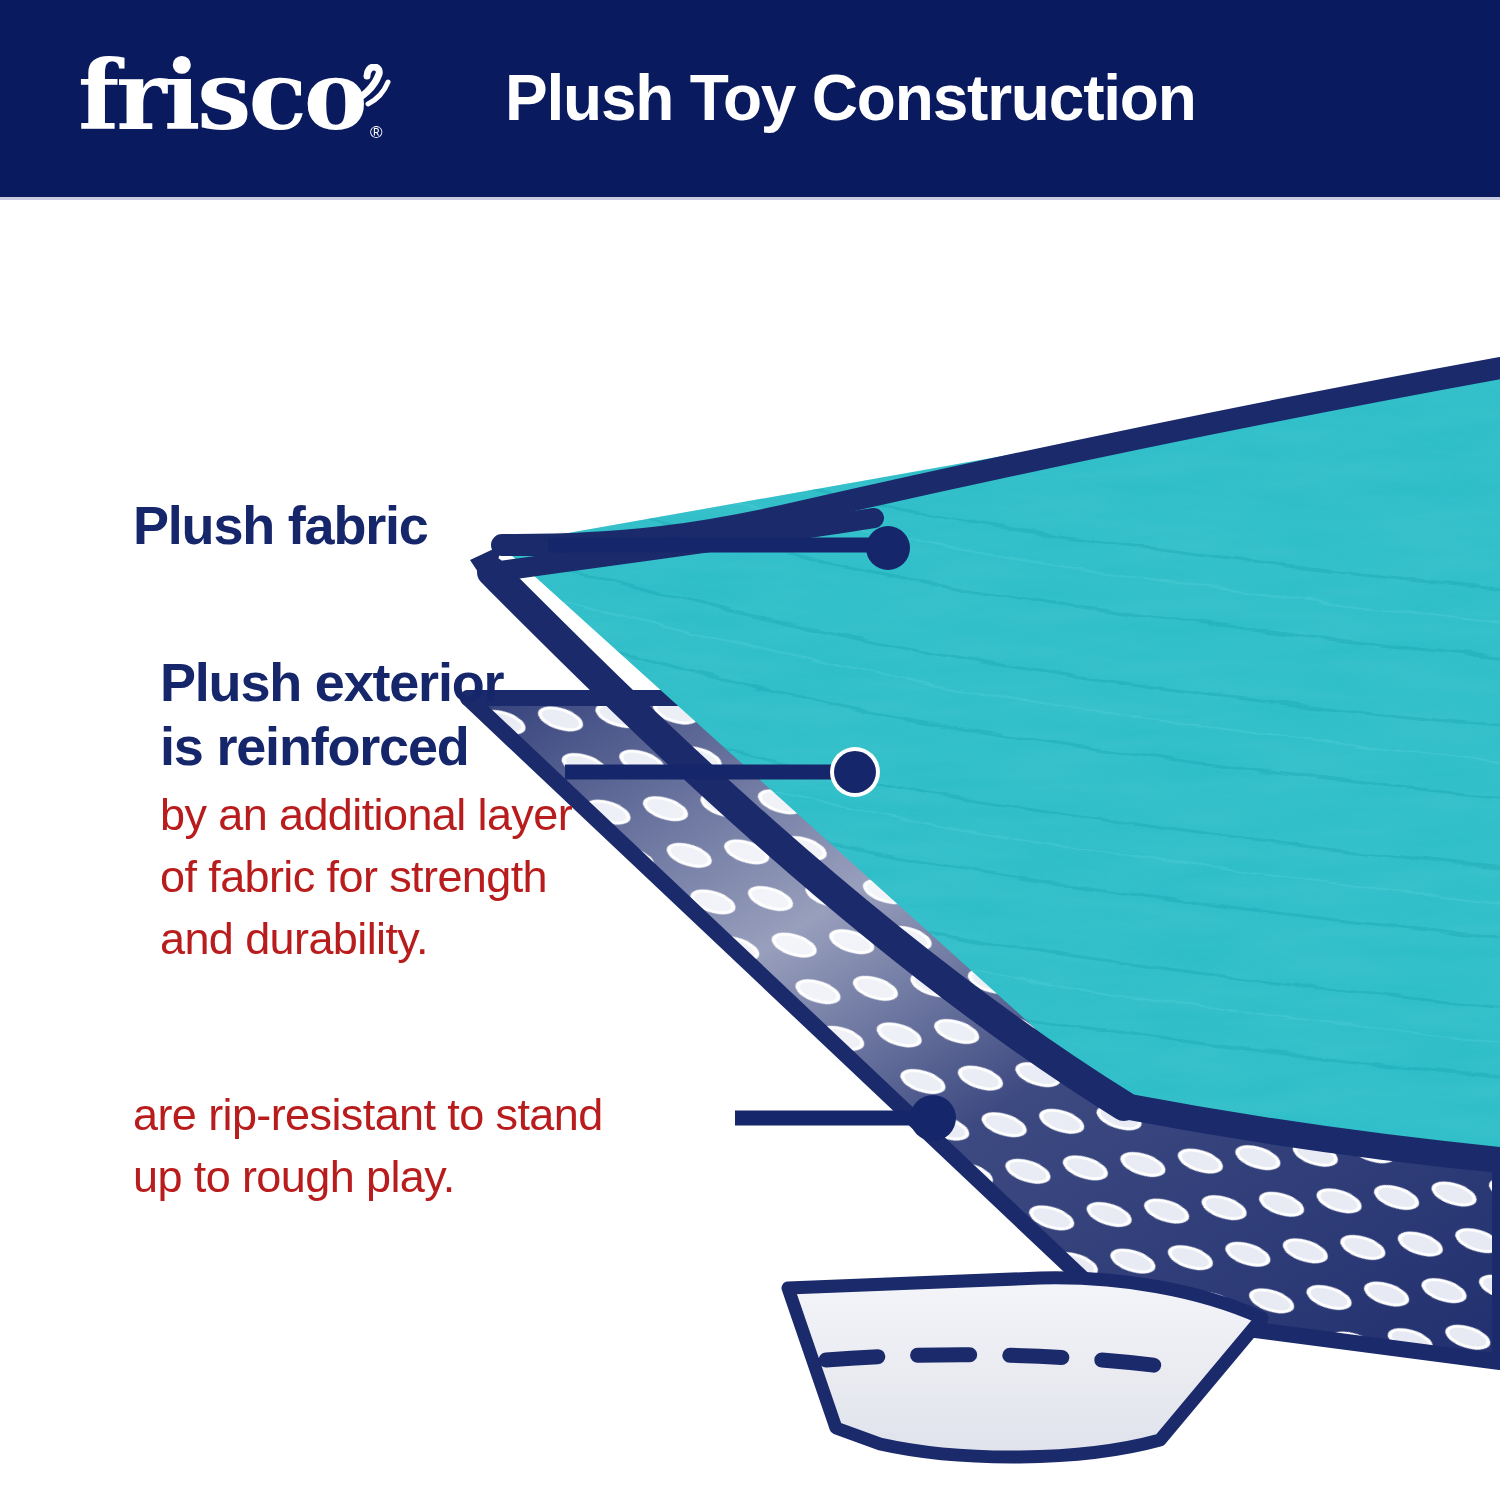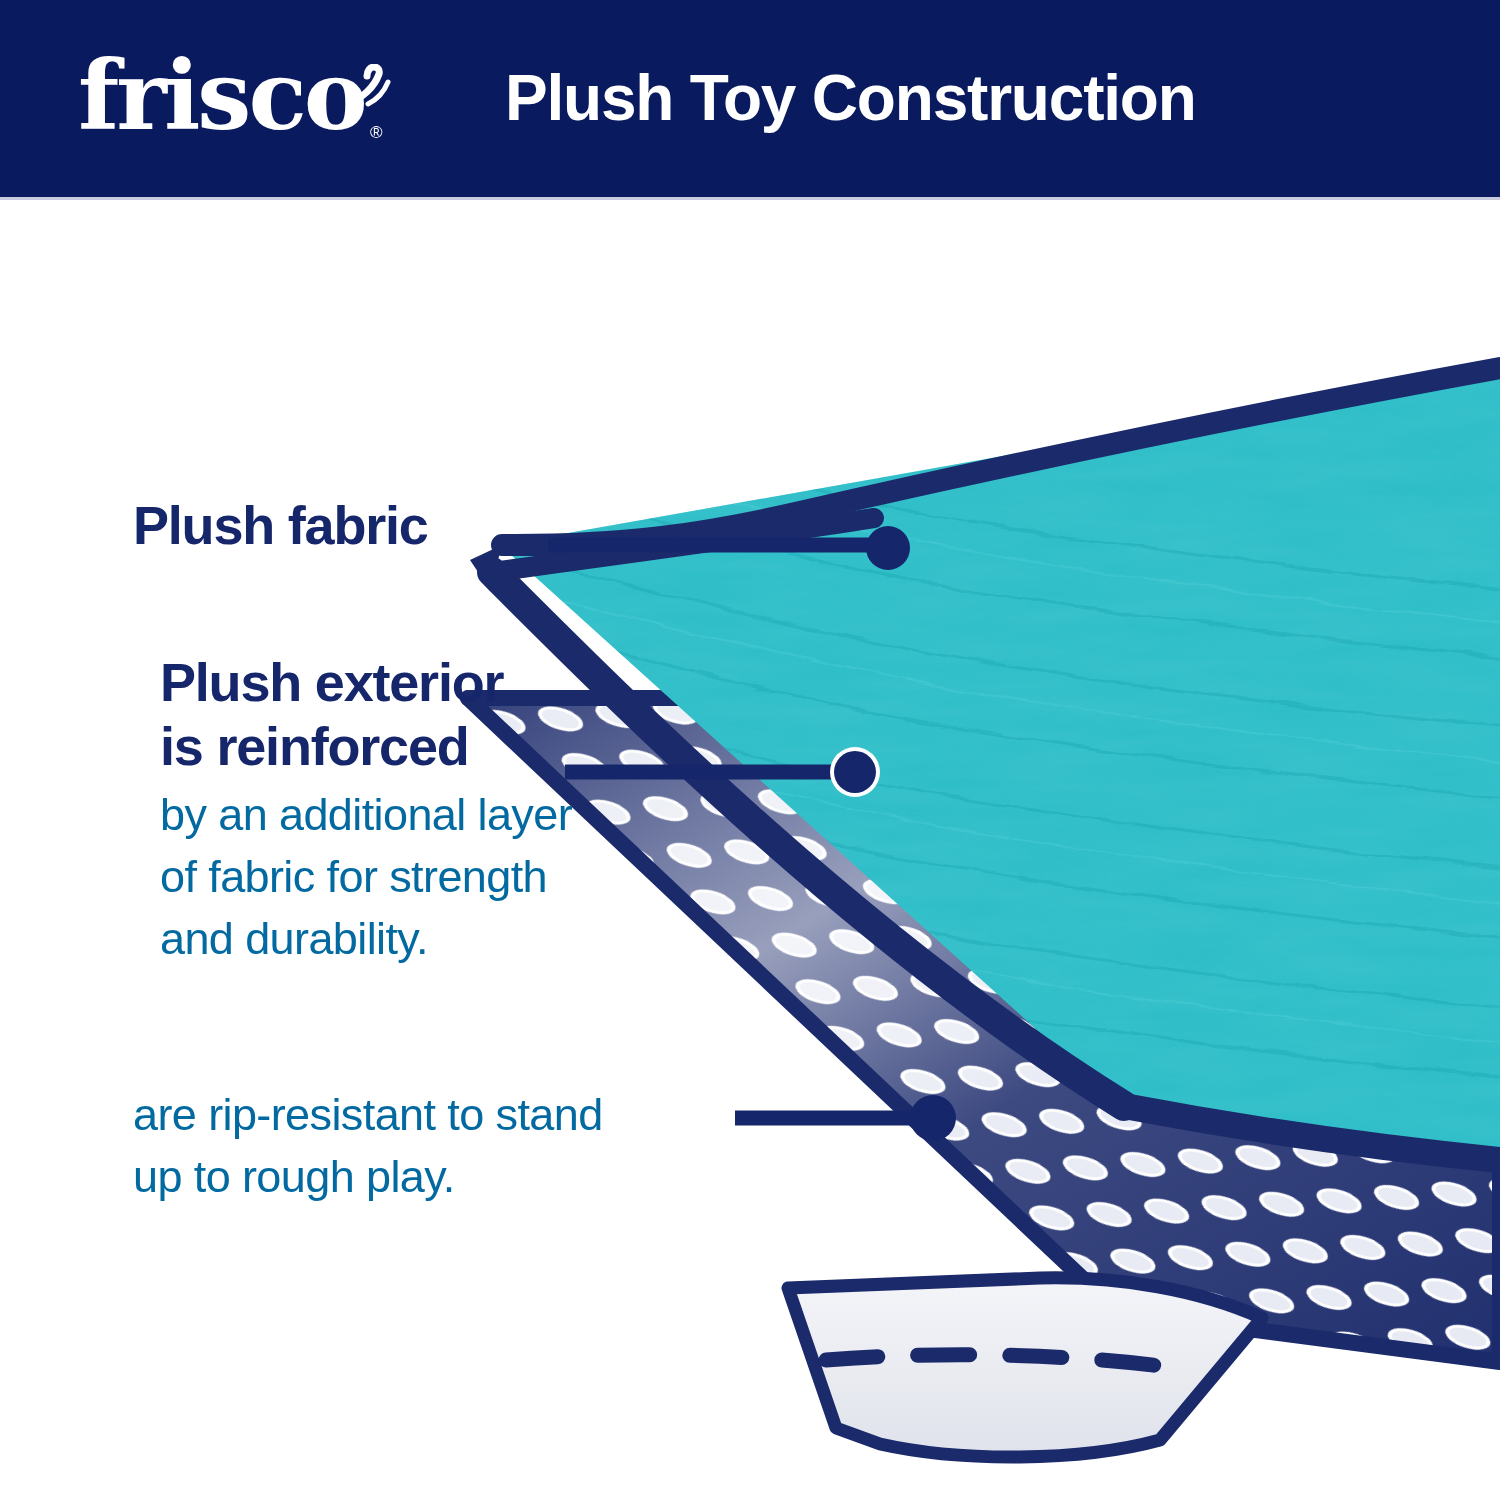--- a/index.html
+++ b/index.html
@@ -98,21 +98,21 @@
     color: #16266b;
     white-space: pre-line;
     margin: 0;
   }
   .callout .body {
     font-family: "Liberation Sans", "DejaVu Sans", sans-serif;
     font-weight: 400;
     font-size: 45px;
     line-height: 62px;
     letter-spacing: -0.6px;
-    color: #0369a1;
+    color: #b91c1c;
     white-space: pre-line;
     margin: 6px 0 0 0;
   }
 
   #callout-plush-fabric { left: 133px; top: 476px; width: 430px; margin-top: 17px; }
   #callout-plush-exterior { left: 133px; top: 650px; width: 600px; margin-left: 27px; }
   #callout-reinforced-seams { left: 133px; top: 1078px; width: 680px; }
 
   
   #leaders {

